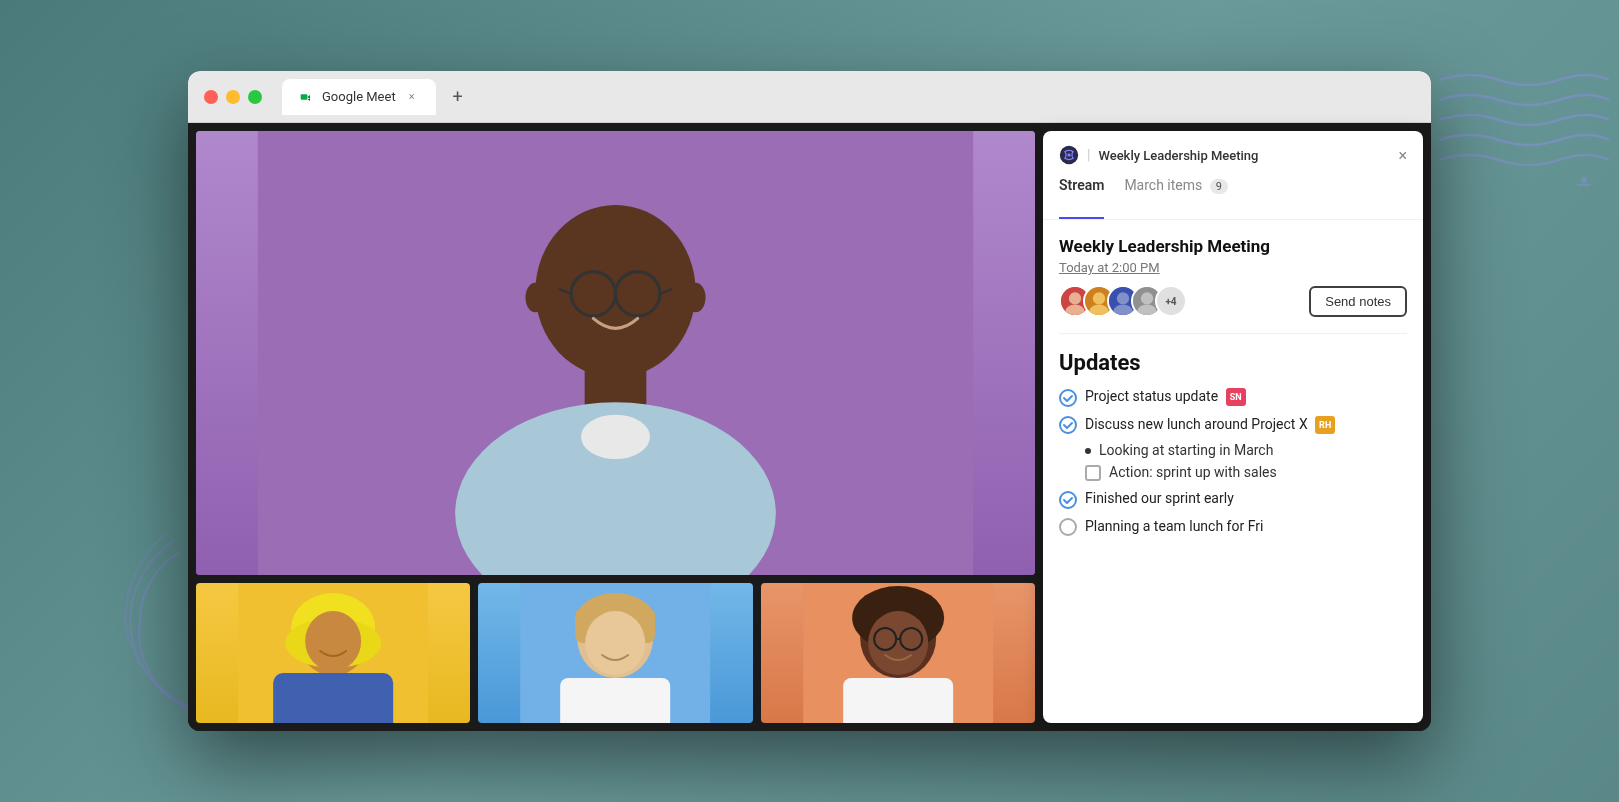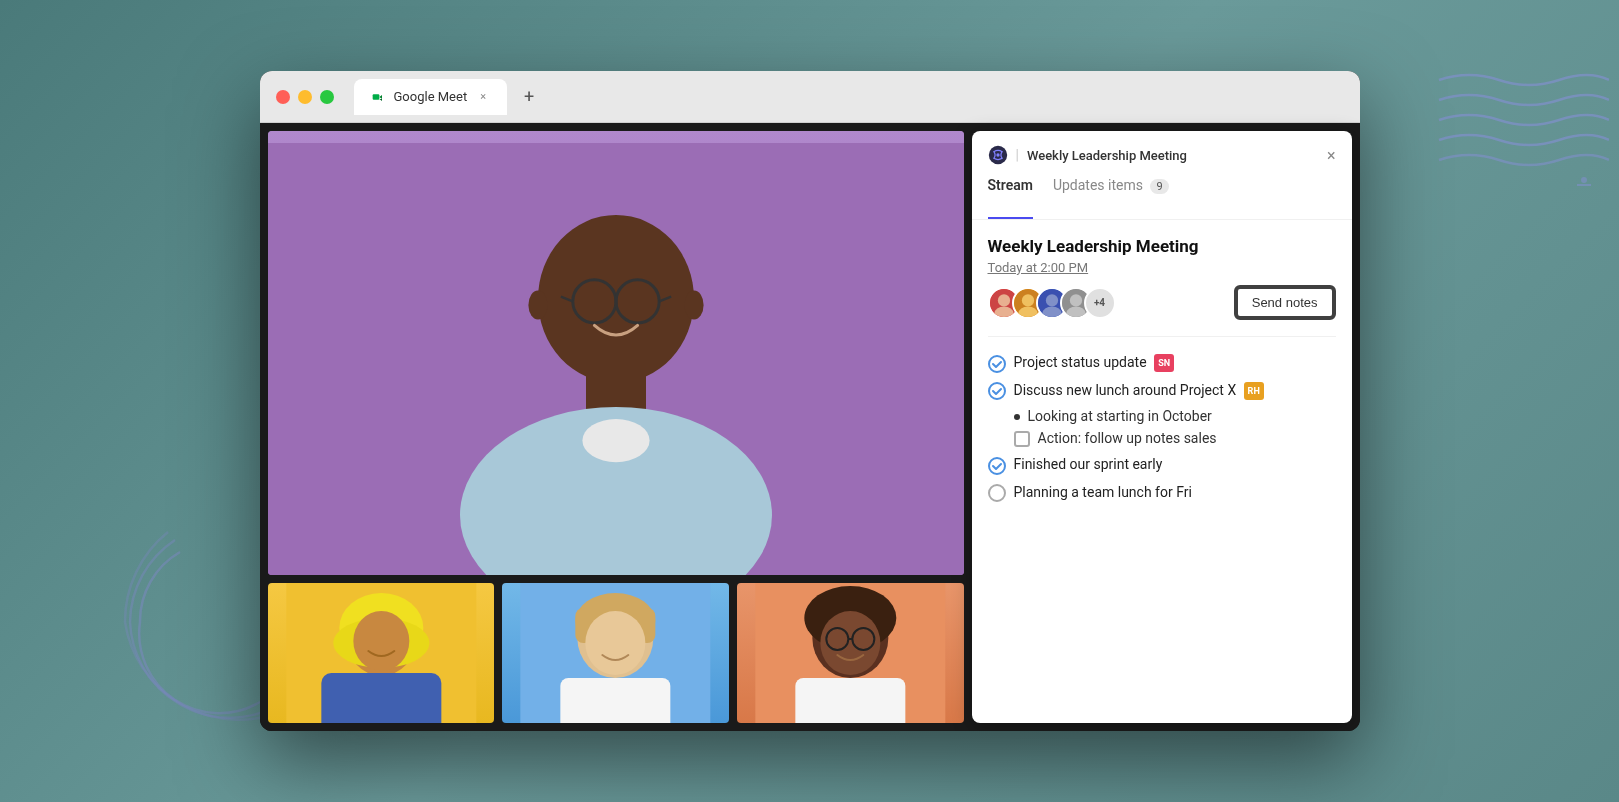--- a/index.html
+++ b/index.html
@@ -32,21 +32,21 @@
       bottom: 80px;
       left: 120px;
       width: 200px;
       height: 200px;
       pointer-events: none;
     }
 
     
     .browser-window {
       position: relative;
-      width: 1100px;
+      width: 1243px;
       height: 660px;
       background: #1a1a1a;
       border-radius: 12px;
       box-shadow: 0 30px 80px rgba(0,0,0,0.5);
       overflow: hidden;
     }
 
     
     .browser-chrome {
       background: #e8e8e8;
@@ -320,21 +320,21 @@
     .avatar-4 { background: #a0a0a0; }
     .avatar-more {
       background: #e0e0e0;
       color: #555;
       font-size: 10px;
       margin-right: 0;
     }
 
     .send-notes-btn {
       background: #fff;
-      border: 4px solid #404040;
+      border: 2px solid #404040;
       border-radius: 6px;
       padding: 6px 14px;
       font-size: 13px;
       color: #333;
       cursor: pointer;
       white-space: nowrap;
     }
 
     .section-title {
       font-size: 22px;
@@ -573,21 +573,21 @@
             <span class="notes-meeting-title">Weekly Leadership Meeting</span>
           </div>
           <span class="notes-close">×</span>
         </div>
 
         <div class="notes-tabs">
           <div class="notes-tab active">
             <span>Stream</span>
           </div>
           <div class="notes-tab">
-            <span>Updates items</span>
+            <span>March items</span>
             <span class="notes-tab-badge">9</span>
           </div>
         </div>
       </div>
 
       <div class="notes-body">
 
         <div class="meeting-info">
           <div class="meeting-name">Weekly Leadership Meeting</div>
           <div class="meeting-time">Today at 2:00 PM</div>
@@ -622,20 +622,21 @@
                   <ellipse cx="16" cy="28" rx="11" ry="8" fill="#c0c0c0"></ellipse>
                 </svg>
               </div>
               <div class="avatar avatar-more">+4</div>
             </div>
             <button class="send-notes-btn">Send notes</button>
           </div>
         </div>
 
         <div>
+          <div class="section-title">Updates</div>
 
           <div class="note-item">
             <svg class="check-icon" viewBox="0 0 18 18">
               <circle cx="9" cy="9" r="8" fill="none" stroke="#4a90e2" stroke-width="2"></circle>
               <path d="M5 9l3 3 5-5" stroke="#4a90e2" stroke-width="2" fill="none" stroke-linecap="round" stroke-linejoin="round"></path>
             </svg>
             <span class="note-text">
               <span>Project status update</span>
               <span class="author-badge badge-sn">SN</span>
             </span>
@@ -647,26 +648,26 @@
               <path d="M5 9l3 3 5-5" stroke="#4a90e2" stroke-width="2" fill="none" stroke-linecap="round" stroke-linejoin="round"></path>
             </svg>
             <span class="note-text">
               <span>Discuss new lunch around Project X</span>
               <span class="author-badge badge-rh">RH</span>
             </span>
           </div>
 
           <div class="bullet-item">
             <div class="bullet-dot"></div>
-            <span>Looking at starting in October</span>
+            <span>Looking at starting in March</span>
           </div>
 
           <div class="checkbox-item">
             <div class="checkbox-box"></div>
-            <span>Action: follow up notes sales</span>
+            <span>Action: sprint up with sales</span>
           </div>
         </div>
 
         <div class="wins-section">
 
           <div class="note-item">
             <svg class="check-icon" viewBox="0 0 18 18">
               <circle cx="9" cy="9" r="8" fill="none" stroke="#4a90e2" stroke-width="2"></circle>
               <path d="M5 9l3 3 5-5" stroke="#4a90e2" stroke-width="2" fill="none" stroke-linecap="round" stroke-linejoin="round"></path>
             </svg>

